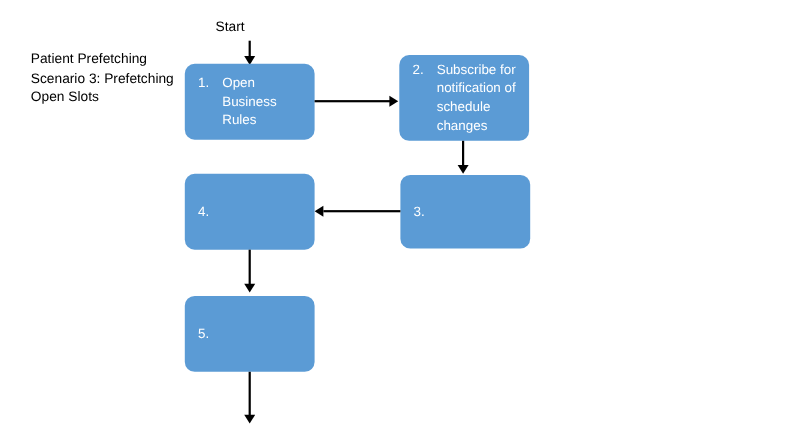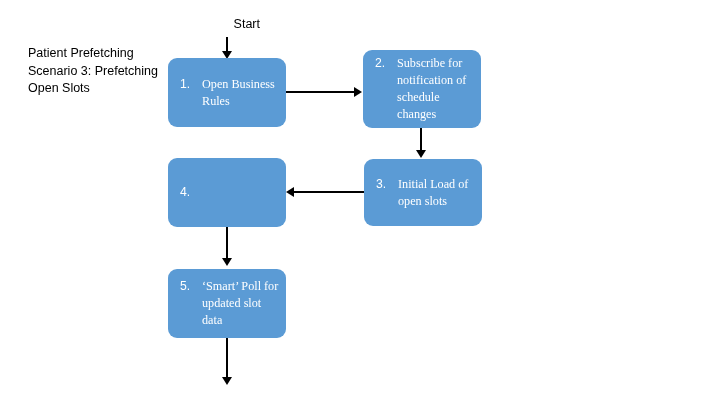--- a/index.html
+++ b/index.html
@@ -29,21 +29,21 @@
     color: #000000;
     white-space: pre-line;
   }
 
   
   .start-label {
     position: absolute;
     left: 196px;
     top: 16px;
     width: 64px;
-    text-align: right;
+    text-align: left;
     font-size: 12.5px;
     line-height: 16px;
     color: #000000;
   }
 
   
   .node {
     position: absolute;
     box-sizing: border-box;
     background: #5B9BD5;
@@ -59,21 +59,20 @@
     width: 100%;
     padding-left: 12px;
     padding-right: 6px;
   }
   .node .num {
     flex: 0 0 auto;
     width: 22px;
   }
   .node .txt {
     flex: 1 1 auto;
-    font-family: Liberation Serif, serif;
   }
 
   
   .conn {
     position: absolute;
     background: #000000;
   }
   .conn.v { width: 2px; }
   .conn.h { height: 2px; }
 
@@ -126,39 +125,37 @@
       <span class="txt">Subscribe for notification of schedule changes</span>
     </div>
   </div>
 
   <div class="conn v" style="left:420px; top:128px; height:26px;"></div>
   <div class="arrowhead down" style="left:416px; top:150px;"></div>
 
   <div class="node" style="left:364px; top:159px; width:118px; height:67px;">
     <div class="node-inner">
       <span class="num">3.</span>
-      <span class="txt">Initial Load of open slots</span>
     </div>
   </div>
 
   <div class="conn h" style="left:294px; top:191px; width:70px;"></div>
   <div class="arrowhead left" style="left:286px; top:187px;"></div>
 
   <div class="node" style="left:168px; top:158px; width:118px; height:69px;">
     <div class="node-inner">
       <span class="num">4.</span>
     </div>
   </div>
 
   <div class="conn v" style="left:226px; top:227px; height:34px;"></div>
   <div class="arrowhead down" style="left:222px; top:258px;"></div>
 
   <div class="node" style="left:168px; top:269px; width:118px; height:69px;">
     <div class="node-inner">
       <span class="num">5.</span>
-      <span class="txt">‘Smart’ Poll for updated slot data</span>
     </div>
   </div>
 
   <div class="conn v" style="left:226px; top:338px; height:42px;"></div>
   <div class="arrowhead down" style="left:222px; top:377px;"></div>
 
 </div>
 
 </body></html>

